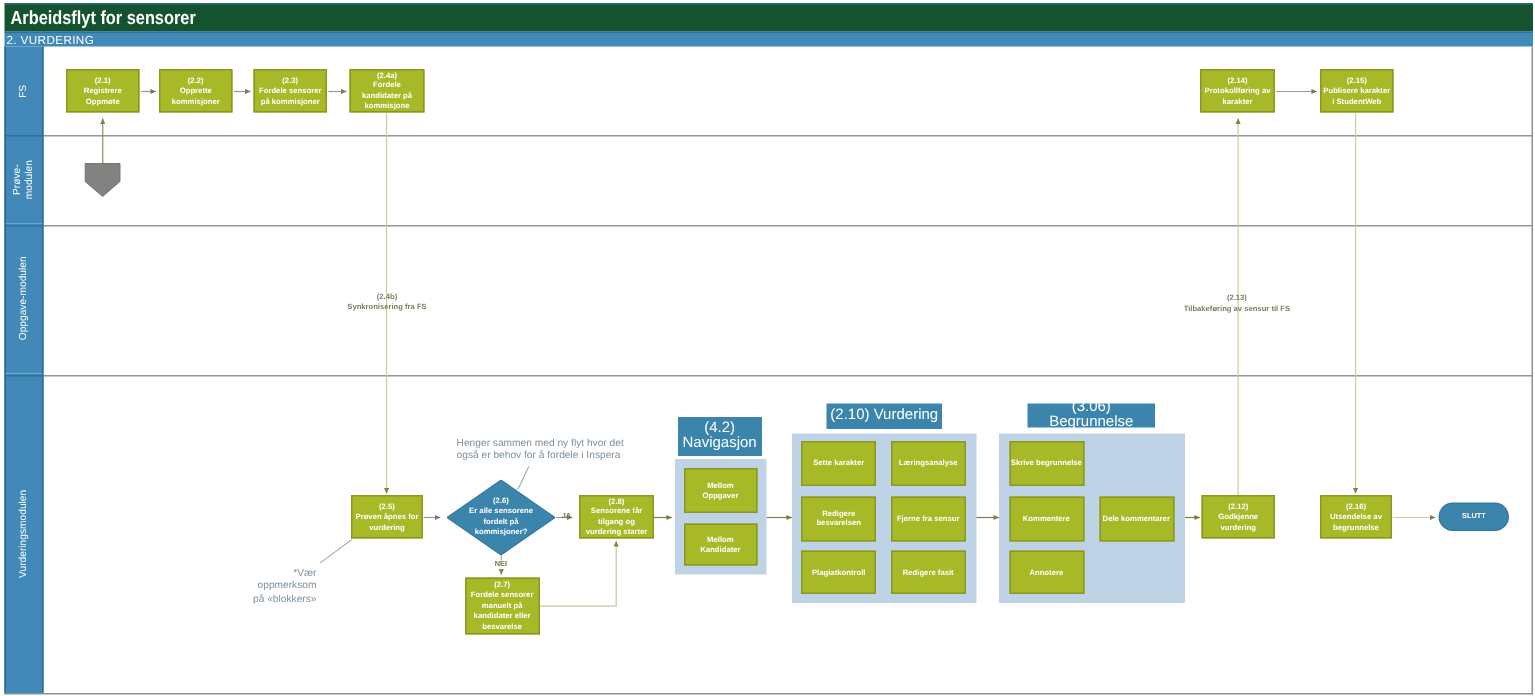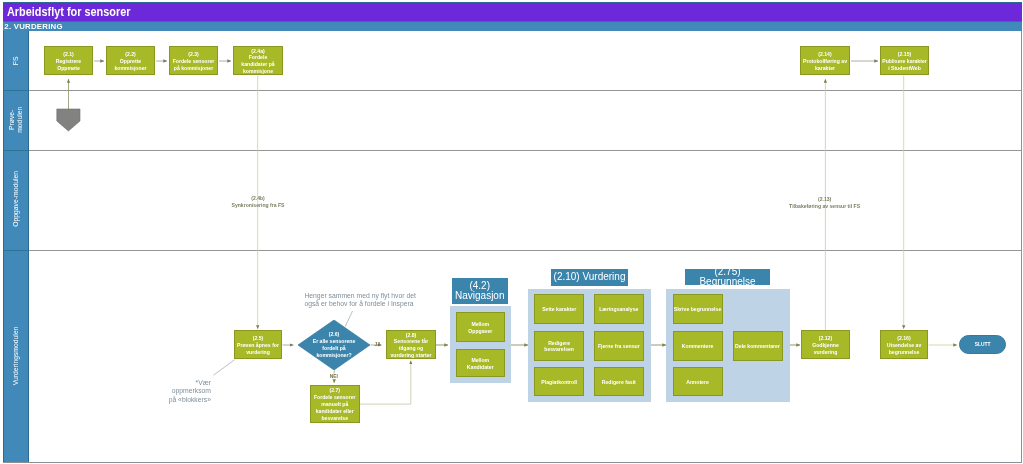--- a/index.html
+++ b/index.html
@@ -4,27 +4,27 @@
 <title>Arbeidsflyt for sensorer</title>
 <style>
   html,body{margin:0;padding:0;background:#ffffff;}
   body{width:1023px;height:464px;overflow:hidden;
        font-family:"Liberation Sans",sans-serif;
        -webkit-font-smoothing:antialiased;}
   #stage{position:relative;width:1023px;height:464px;background:#ffffff;}
   .abs{position:absolute;box-sizing:border-box;}
 
   
-  #title-bar{left:3px;top:2.1px;width:1019px;height:18.9px;background:#6d28d9;border-top:0.9px solid #2d6a92;padding-left:44px;}
+  #title-bar{left:3px;top:2.1px;width:1019px;height:18.9px;background:#14532d;border-top:0.9px solid #2d6a92;padding-left:44px;}
   #title-bar span{position:absolute;left:4px;top:3.2px;
      color:#ffffff;font-size:12.6px;font-weight:bold;line-height:13px;
      transform:scaleX(0.865);transform-origin:left top;white-space:nowrap;}
   #sub-bar{left:3px;top:21px;width:1019px;height:10.3px;background:#4189b8;border-top:0.9px solid #2f7199;}
   #sub-bar span{position:absolute;left:1.3px;top:1.2px;
-     color:#ffffff;font-size:7.8px;font-weight:bold;line-height:8px;
+     color:#ffffff;font-size:7.8px;font-weight:normal;line-height:8px;
      letter-spacing:0.25px;transform-origin:left top;white-space:nowrap;}
 
   
   .lane-label{background:#4189b8;color:#ffffff;left:3px;width:26px;
      border-right:0.9px solid #2d6a92;border-left:0.9px solid #2d6a92;
      display:flex;align-items:center;justify-content:center;}
   .lane-label span{display:block;transform:rotate(-90deg);white-space:pre;
      font-size:6.8px;line-height:7.8px;text-align:center;}
   .lane-sep{left:29px;width:993px;height:1px;background:#959595;}
   .lane-sep-b{left:3.9px;width:25.1px;height:1px;background:#2f7199;}
@@ -225,21 +225,21 @@
   <div class="abs ghead" style="left:551px;top:268.7px;width:77px;height:17.2px;"><span>(2.10) Vurdering</span></div>
   <div class="abs pbox" style="left:534.4px;top:293.6px;width:49.5px;height:30px;"><div class="pbox-in">Sette karakter</div></div>
   <div class="abs pbox" style="left:593.8px;top:293.6px;width:50px;height:30px;"><div class="pbox-in nowrap">Læringsanalyse</div></div>
   <div class="abs pbox" style="left:534.4px;top:330.6px;width:49.5px;height:30px;"><div class="pbox-in">Redigere
 besvarelsen</div></div>
   <div class="abs pbox" style="left:593.8px;top:330.6px;width:50px;height:30px;"><div class="pbox-in nowrap">Fjerne fra sensur</div></div>
   <div class="abs pbox" style="left:534.4px;top:367.1px;width:49.5px;height:29.4px;"><div class="pbox-in">Plagiatkontroll</div></div>
   <div class="abs pbox" style="left:593.8px;top:367.1px;width:50px;height:29.4px;"><div class="pbox-in">Redigere fasit</div></div>
 
   <div class="abs gpanel" style="left:665.7px;top:288.9px;width:124.1px;height:113.4px;"></div>
-  <div class="abs ghead" style="left:685px;top:268.8px;width:85px;height:16.6px;"><span>(2.75) Begrunnelse</span></div>
+  <div class="abs ghead" style="left:685px;top:268.8px;width:85px;height:16.6px;"><span>(3.06) Begrunnelse</span></div>
   <div class="abs pbox" style="left:672.5px;top:293.6px;width:50.1px;height:30px;"><div class="pbox-in nowrap">Skrive begrunnelse</div></div>
   <div class="abs pbox" style="left:672.5px;top:330.6px;width:50.1px;height:30px;"><div class="pbox-in">Kommentere</div></div>
   <div class="abs pbox" style="left:672.5px;top:367.1px;width:50.1px;height:29.4px;"><div class="pbox-in">Annotere</div></div>
   <div class="abs pbox" style="left:732.5px;top:330.6px;width:50px;height:30px;"><div class="pbox-in nowrap">Dele kommentarer</div></div>
 
   <div class="abs ann" style="left:208px;top:195.1px;width:100px;"><span>(2.4b)
 Synkronisering fra FS</span></div>
   <div class="abs ann" style="left:759.6px;top:195.5px;width:130px;"><span>(2.13)
 Tilbakeføring av sensur til FS</span></div>
   <div class="abs ann-blue" style="left:304.4px;top:291.5px;width:140px;"><span>Henger sammen med ny flyt hvor det

